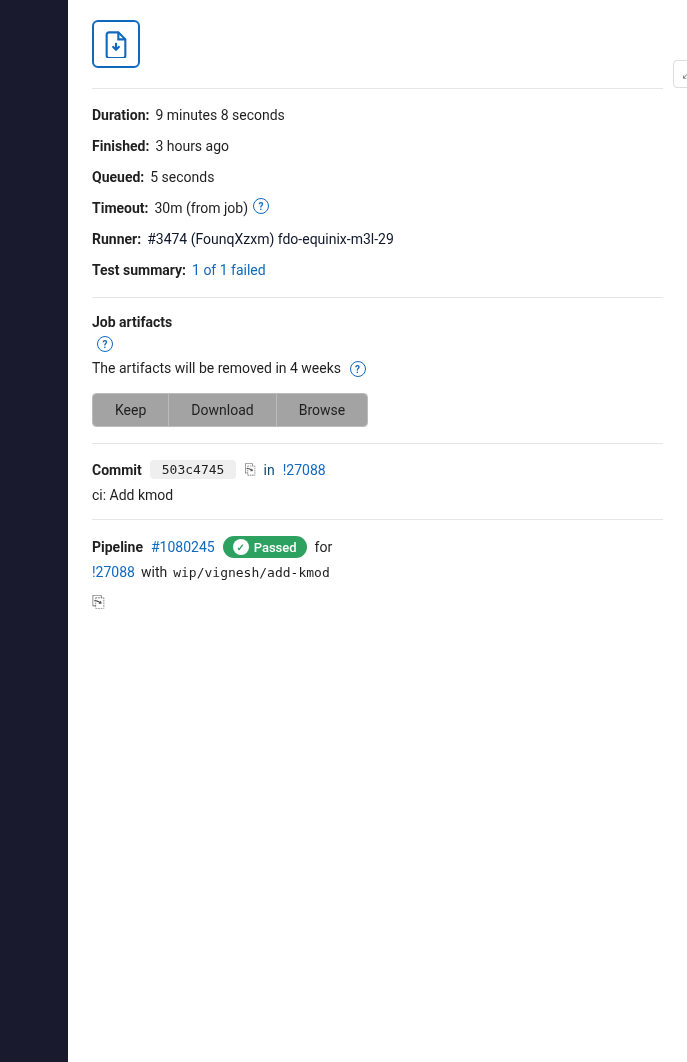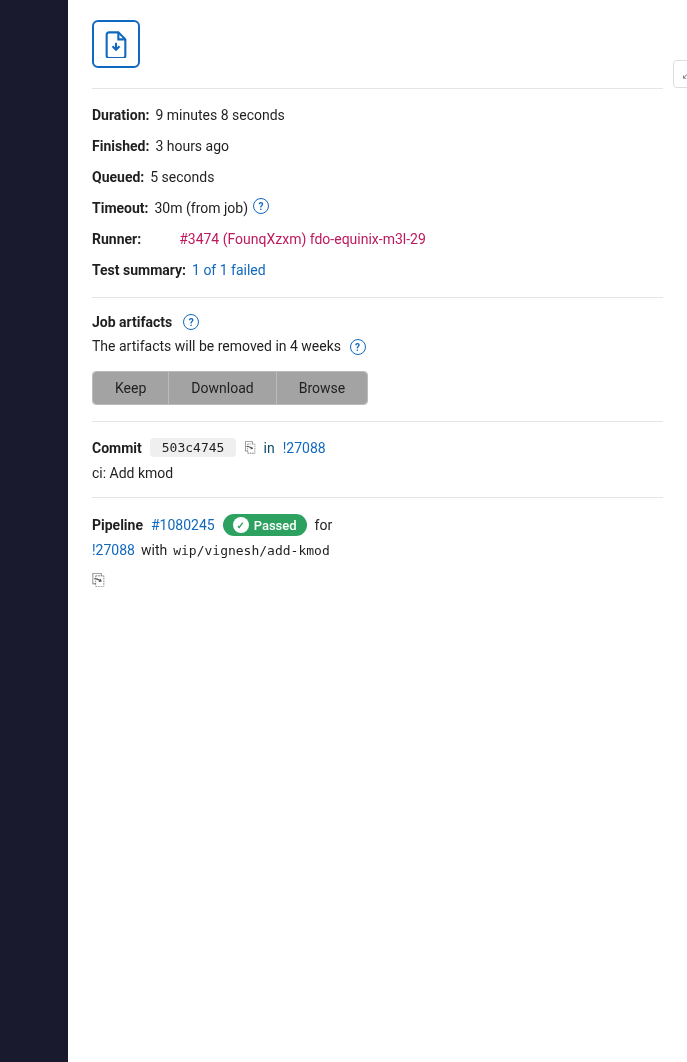--- a/index.html
+++ b/index.html
@@ -117,35 +117,35 @@
       align-items: flex-start;
     }
 
     .runner-label {
       font-weight: 700;
       margin-right: 6px;
       white-space: nowrap;
     }
 
     .runner-value {
-      color: #be185d;
-      margin-left: 32px;
+      color: #0f172a;
     }
 
     .test-summary-link {
       color: #1068bf;
       cursor: pointer;
     }
 
     .section-title {
       font-weight: 700;
       font-size: 14px;
       margin-bottom: 6px;
       display: flex;
       gap: 6px;
+      flex-direction: column;
     }
 
     .artifacts-desc {
       color: #1f1f1f;
       margin-bottom: 14px;
       line-height: 1.5;
     }
 
     .artifacts-buttons {
       display: flex;

